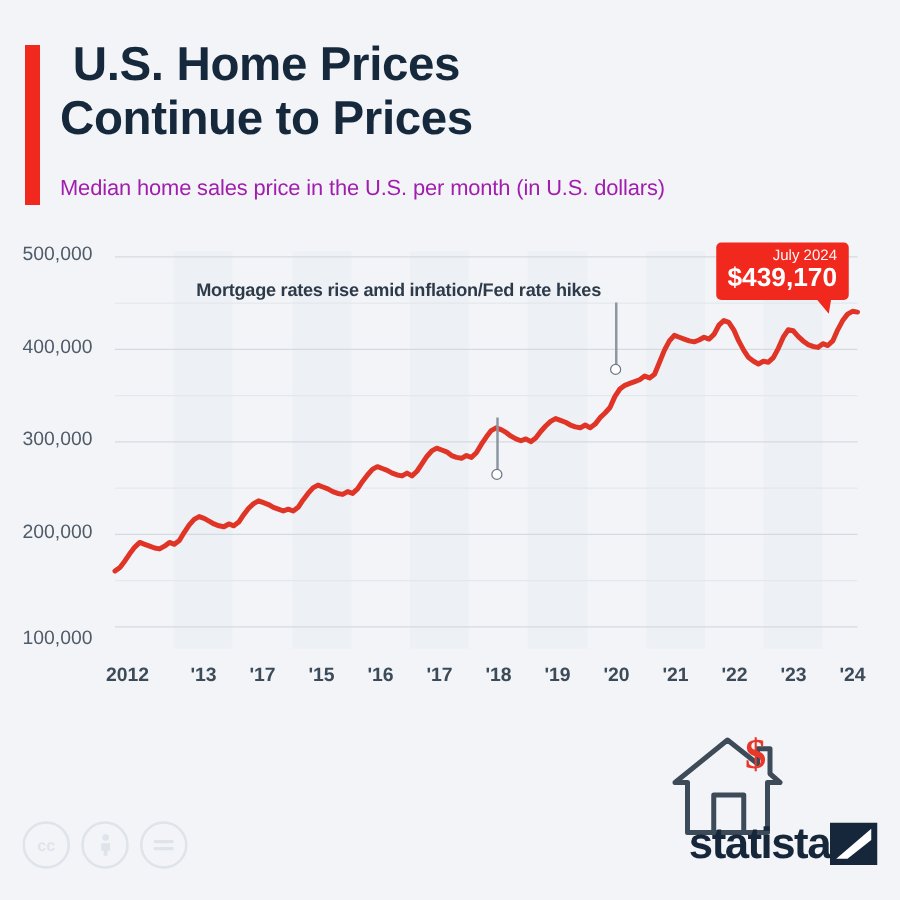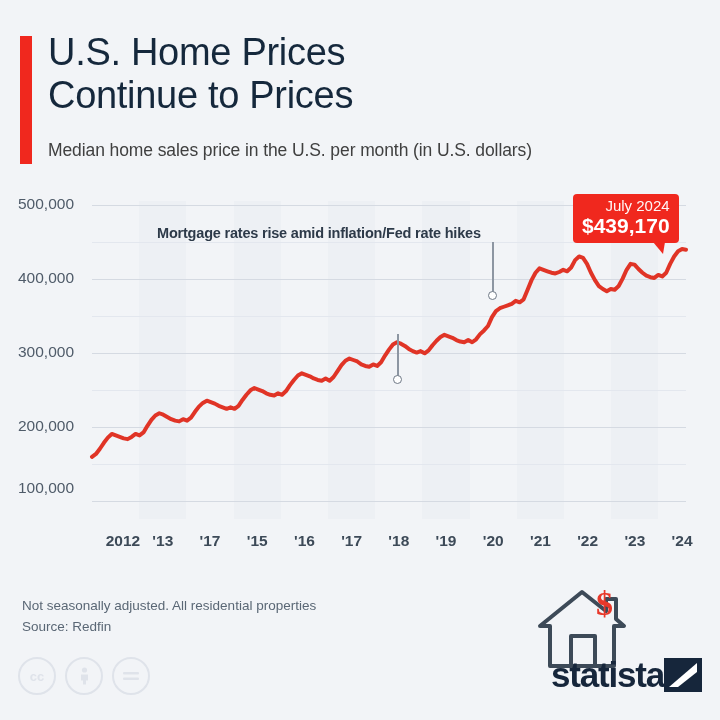--- a/index.html
+++ b/index.html
@@ -13,27 +13,28 @@
   .page{position:relative;width:720px;height:720px;}
 
   
   .header{position:absolute;left:0;top:0;width:720px;height:180px;}
   .accent-bar{
     position:absolute;left:20px;top:36px;width:12px;height:128px;
     background:#f0281e;
   }
   .title{
     position:absolute;left:48px;top:31px;
-    font-size:38px;font-weight:normal;line-height:1.13;
+    font-size:38px;font-weight:bold;line-height:1.13;
     color:#15283c;letter-spacing:-0.3px;
     font-family:"Liberation Sans",sans-serif;
+    text-align:center;
   }
   .subtitle{
     position:absolute;left:48px;top:140px;
-    font-size:17.5px;color:#404040;font-weight:400;
+    font-size:17.5px;color:#a21caf;font-weight:400;
     letter-spacing:-0.1px;
   }
 
   
   .chart-wrap{position:absolute;left:0;top:180px;width:720px;height:400px;}
   .plot{
     position:absolute;left:92px;top:21px;width:594px;height:318px;
   }
   .band{position:absolute;top:0;height:318px;background:#e9ecf2;opacity:.55;}
   .gridline{position:absolute;left:0;width:594px;height:1px;background:#d5dae2;}
@@ -60,21 +61,21 @@
   .dot{
     position:absolute;width:7px;height:7px;border-radius:50%;
     background:#fff;border:1.6px solid #6f7986;
   }
 
   
   .callout{
     position:absolute;background:#f0281e;color:#fff;
     border-radius:4px;padding:4px 9px 6px 9px;text-align:right;
   }
-  .callout .co-date{font-size:15px;line-height:1.05;opacity:.96;}
+  .callout .co-date{font-size:12px;line-height:1.05;opacity:.96;}
   .callout .co-val{font-size:21px;font-weight:bold;line-height:1.1;}
   .callout:after{
     content:"";position:absolute;right:14px;bottom:-11px;
     border-left:10px solid transparent;border-right:2px solid transparent;
     border-top:12px solid #f0281e;
   }
 
   
   .house{position:absolute;left:536px;top:404px;}
   .dollar{
@@ -142,29 +143,29 @@
 
       <div class="anno" style="left:65px;top:24px;">Mortgage rates rise amid inflation/Fed rate hikes</div>
       <div class="leader" style="left:400px;top:41px;height:52px;"></div>
       <div class="dot" style="left:396px;top:90px;"></div>
 
       <div class="leader" style="left:305px;top:133px;height:44px;"></div>
       <div class="dot" style="left:301px;top:174px;"></div>
     </div>
 
     <div id="ylabels">
-        <div class="ylabel" style="top: 299px;">100,000</div>
+        <div class="ylabel" style="top: 322px;">100,000</div>
         <div class="ylabel" style="top: 236.558px;">200,000</div>
         <div class="ylabel" style="top: 162.605px;">300,000</div>
         <div class="ylabel" style="top: 88.6512px;">400,000</div>
         <div class="ylabel" style="top: 14.6977px;">500,000</div>
       </div>
 
     <div id="xlabels">
-        <div class="xlabel" style="left: 93px; width: 60px;">2012</div>
+        <div class="xlabel" style="left: 72px; width: 60px;">2012</div>
         <div class="xlabel" style="left: 132.808px; width: 60px;">'13</div>
         <div class="xlabel" style="left: 180.013px; width: 60px;">'17</div>
         <div class="xlabel" style="left: 227.219px; width: 60px;">'15</div>
         <div class="xlabel" style="left: 274.424px; width: 60px;">'16</div>
         <div class="xlabel" style="left: 321.629px; width: 60px;">'17</div>
         <div class="xlabel" style="left: 368.834px; width: 60px;">'18</div>
         <div class="xlabel" style="left: 416.04px; width: 60px;">'19</div>
         <div class="xlabel" style="left: 463.245px; width: 60px;">'20</div>
         <div class="xlabel" style="left: 510.45px; width: 60px;">'21</div>
         <div class="xlabel" style="left: 557.656px; width: 60px;">'22</div>
@@ -181,24 +182,20 @@
       <svg width="92" height="86" viewBox="0 0 92 86">
         <path d="M4 42 L46 8 L70 27 L70 15 L80 15 L80 35 L88 42
                  L78 42 L78 82 L14 82 L14 42 Z" fill="none" stroke="#3d4a58" stroke-width="4" stroke-linejoin="round" stroke-linecap="round"></path>
         <rect x="35" y="52" width="24" height="30" fill="none" stroke="#3d4a58" stroke-width="4" stroke-linejoin="round"></rect>
       </svg>
     </div>
     <div class="dollar">$</div>
 
   </div>
 
-  <div class="footer">
-    <div>Not seasonally adjusted. All residential properties</div>
-    <div>Source: Redfin</div>
-  </div>
 
   <div class="cc">
     <div class="cc-badge">cc</div>
     <div class="cc-badge">
       <svg width="15" height="18" viewBox="0 0 15 18">
         <circle cx="7.5" cy="3" r="2.6" fill="#dfe3ea"></circle>
         <path d="M4 7.5 h7 v6 h-2 v4 h-3 v-4 h-2 z" fill="#dfe3ea"></path>
       </svg>
     </div>
     <div class="cc-badge">

